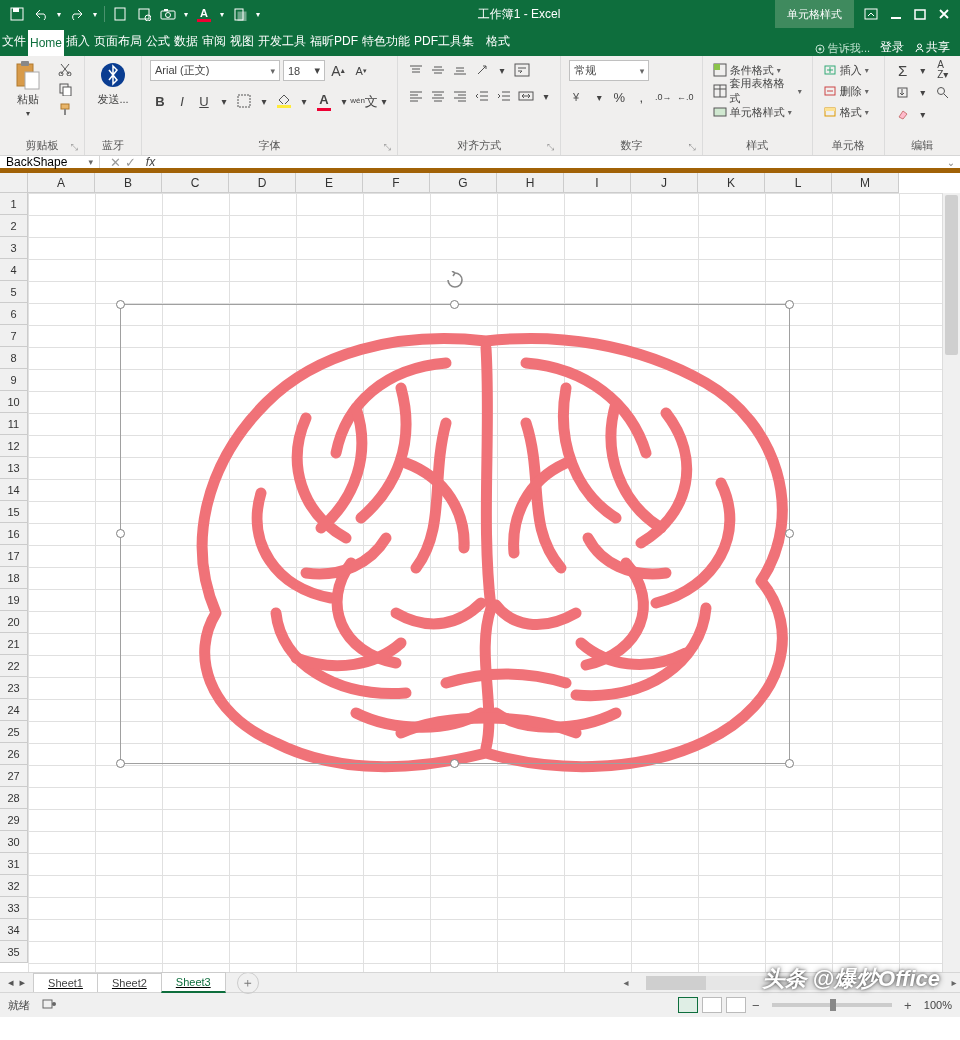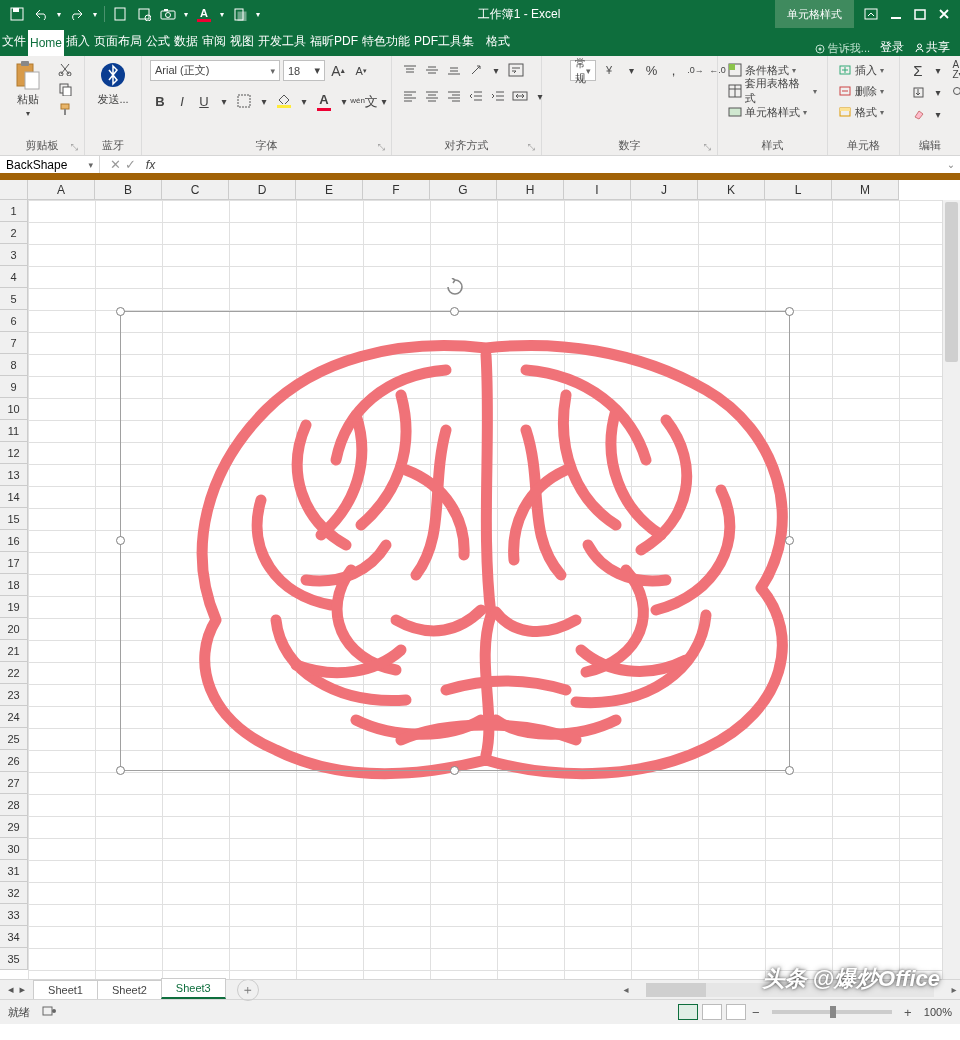--- a/index.html
+++ b/index.html
@@ -40,21 +40,21 @@
 .fontbox { width:130px; height:21px; border:1px solid #c0c0c0; background:#fff; display:flex; align-items:center; padding:0 4px; font-size:11px; cursor:pointer;}
 .fontbox .dd { margin-left:auto; font-size:9px; color:#666;}
 .sizebox { width:42px; height:21px; border:1px solid #c0c0c0; background:#fff; display:flex; align-items:center; padding:0 4px; font-size:11px; cursor:pointer;}
 .ibtn { width:20px; height:20px; display:flex; align-items:center; justify-content:center; cursor:pointer; font-size:13px; color:#444;}
 .ibtn.small { width:16px; font-size:10px;}
 .ibtn .cbar { width:14px; height:3px; margin-top:1px;}
 .menurow { display:flex; align-items:center; gap:3px; cursor:pointer; font-size:11px; height:20px; padding:0 2px;}
 .menurow .dd { font-size:8px; color:#666;}
 
 
-.namebox-row { height:24px; border-bottom:7px solid #a16207; display:flex; align-items:center; background:#fff; font-size:12px;}
+.namebox-row { height:17px; border-bottom:5px solid #a16207; display:flex; align-items:center; background:#fff; font-size:12px;}
 .namebox { width:100px; height:100%; border-right:1px solid #d6d6d6; display:flex; align-items:center; padding:0 6px; cursor:pointer;}
 .namebox .dd { margin-left:auto; font-size:9px; color:#666;}
 .fx-btns { display:flex; gap:4px; padding:0 10px; color:#999;}
 .fx-btns span { cursor:pointer; font-size:13px;}
 .fx-label { font-style:italic; color:#444; font-size:12px; margin-right:6px;}
 .fx-input { flex:1; height:100%; border:none; outline:none; font-size:12px; padding:0 4px;}
 .expand-fx { width:18px; text-align:center; color:#888; cursor:pointer; font-size:10px;}
 
 
 .grid-wrap { position:relative; height:800px; background:#fff; overflow:hidden; border-bottom:1px solid #d6d6d6;}
@@ -73,21 +73,21 @@
 .shape-sel { position:absolute; border:1px solid #a0a0a0;}
 .shape-sel .handle { position:absolute; width:9px; height:9px; background:#fff; border:1px solid #7f7f7f; border-radius:50%;}
 .shape-sel .rot { position:absolute; left:50%; top:-34px; transform:translateX(-50%); width:18px; height:18px; color:#888;}
 .brain { position:absolute; }
 .brain path { fill:none; stroke:#f07278; stroke-width:11; stroke-linecap:round; stroke-linejoin:round;}
 
 
 .hscroll-row { height:20px; display:flex; align-items:stretch; background:#f0f0f0; font-size:12px; border-bottom:1px solid #d6d6d6;}
 .tab-nav { display:flex; align-items:center; gap:6px; padding:0 8px; color:#555;}
 .tab-nav span { cursor:pointer; font-size:11px;}
-.sheet-tabs { display:flex; align-items:flex-end;}
+.sheet-tabs { display:flex; align-items:center;text-decoration:underline;}
 .sheet-tab { padding:3px 14px; background:#fff; border:1px solid #ccc; border-bottom:none; margin-right:-1px; cursor:pointer; font-size:11px; color:#444;}
 .sheet-tab.active { border-bottom:2px solid #0e6e3d; color:#0e6e3d; background:#fff; position:relative; z-index:2;}
 .addsheet { width:22px; height:22px; border:1px solid #ccc; border-radius:50%; margin-left:12px; display:flex; align-items:center; justify-content:center; cursor:pointer; color:#777; font-size:13px; align-self:center;}
 .hscroll { margin-left:auto; display:flex; align-items:center; width:340px; background:#f0f0f0;}
 .hscroll .track { flex:1; height:14px; background:#e6e6e6; position:relative; margin:0 14px;}
 .hscroll .track .th { position:absolute; left:0; top:0; height:100%; width:60px; background:#cfcfcf;}
 .hscroll .arr { font-size:10px; color:#666; cursor:pointer; width:12px; text-align:center;}
 
 
 .status { height:24px; background:#f0f0f0; display:flex; align-items:center; font-size:11px; color:#444; padding:0 8px; gap:12px;}
@@ -390,21 +390,21 @@
               <path d="M4 7 H12 M4 7 L6 5 M4 7 L6 9 M12 7 L10 5 M12 7 L10 9" fill="none" stroke="#555"></path>
             </svg>
           </div>
         <div class="ibtn small">▾</div>
       </div>
     </div>
     <div class="label"><span>对齐方式</span><span class="dlaunch">⤡</span></div>
   </div>
 
   <div class="group" style="min-width:90px;">
-    <div class="body" style="flex-direction:row;gap:6px;margin-left:20px;">
+    <div class="body" style="flex-direction:column;gap:6px;">
       <div class="fontbox" style="width:80px;">
           <span>常规</span>
           <span class="dd">▾</span>
         </div>
       <div class="row">
         <div class="ibtn">
             <svg width="14" height="14">
               <text x="1" y="11" font-size="11" fill="#555">¥</text>
             </svg>
           </div>

